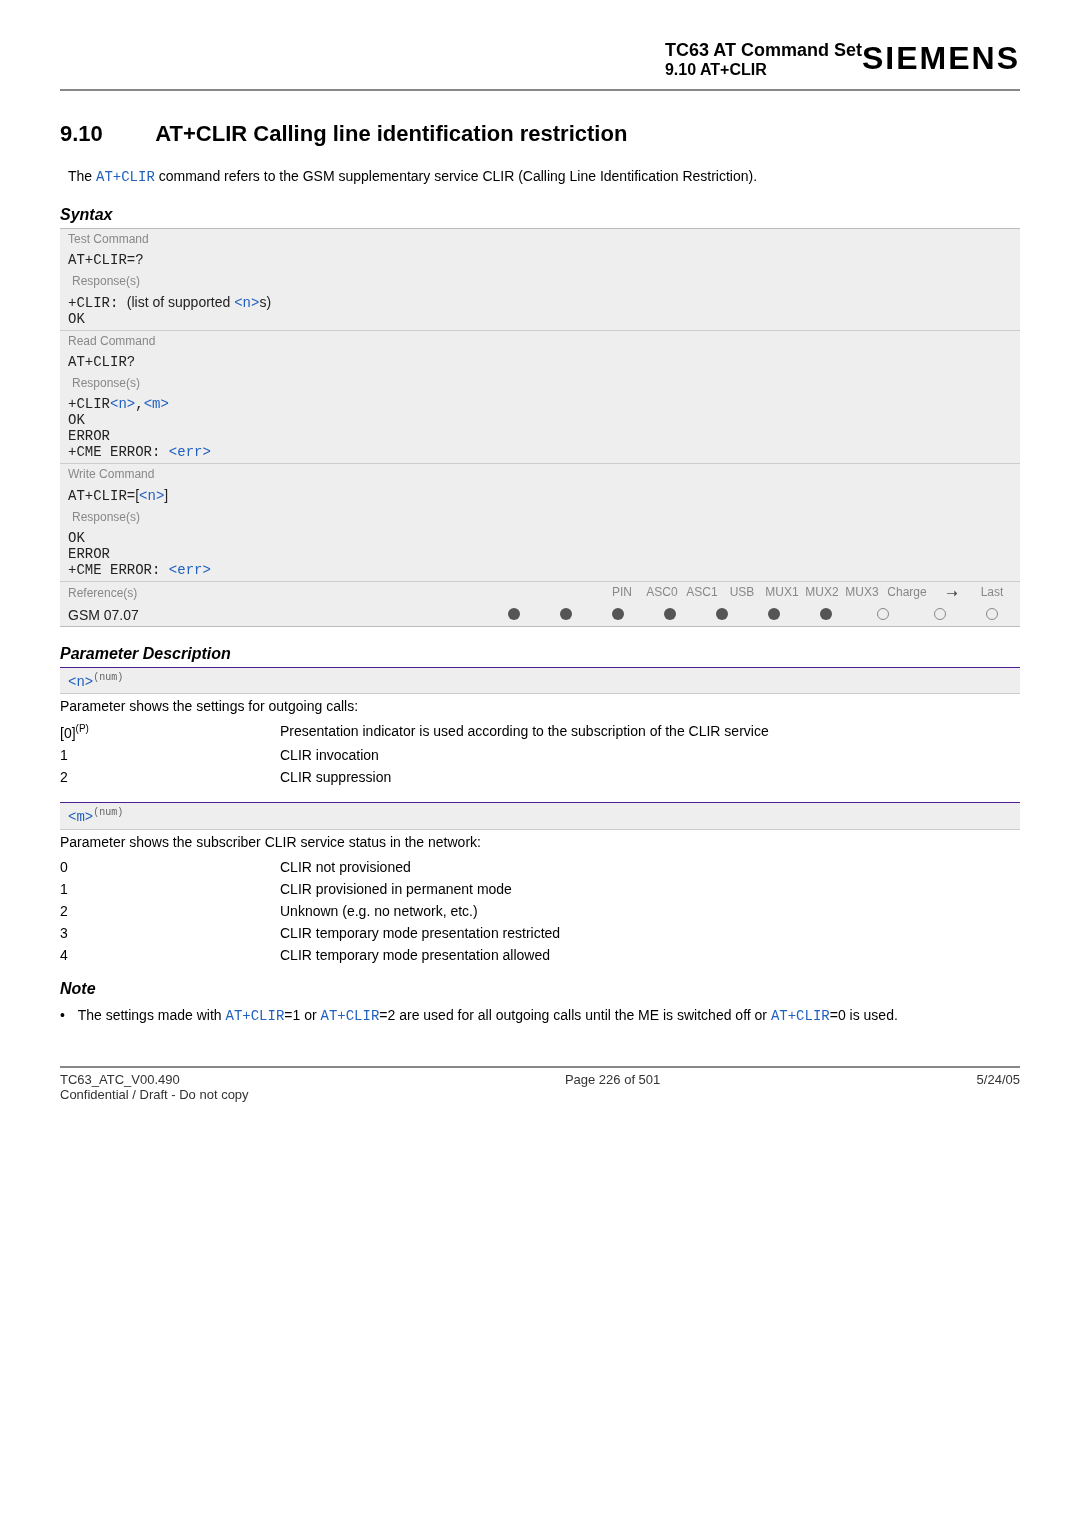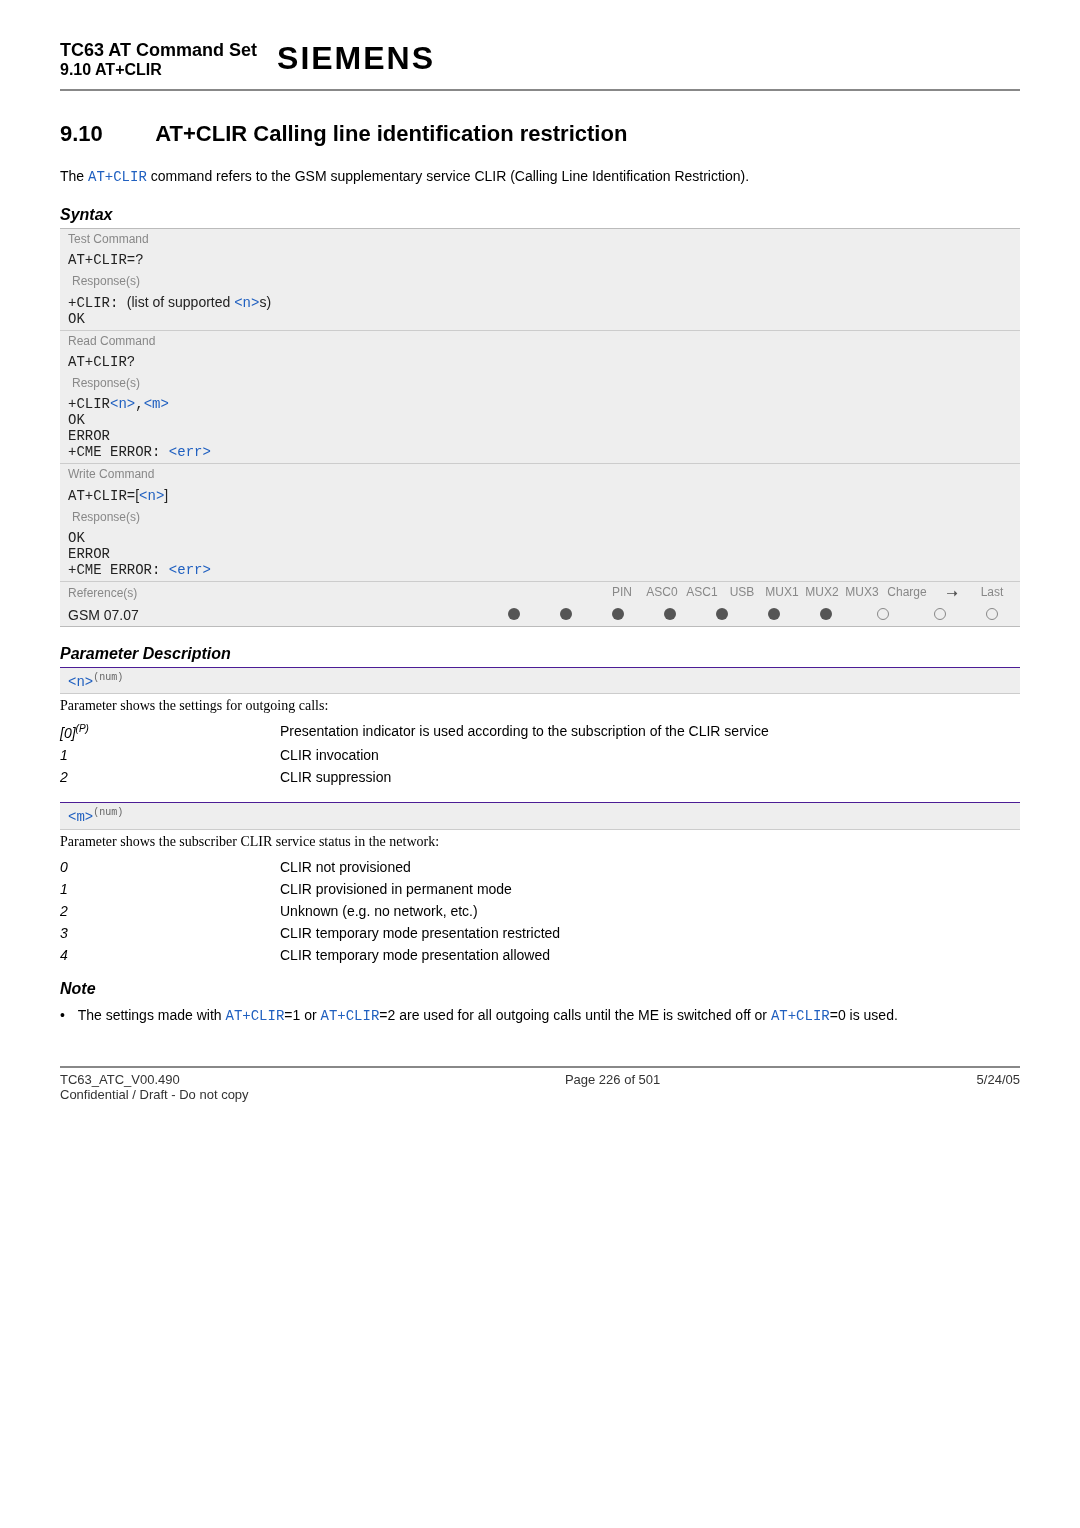--- a/index.html
+++ b/index.html
@@ -8,24 +8,23 @@
     font-size: 14px;
     color: #000;
     background: #fff;
     width: 1080px;
   }
   .page {
     padding: 40px 60px 30px 60px;
   }
   .header {
     display: flex;
-    justify-content: flex-start;
+    justify-content: flex-end;
     align-items: flex-start;
     padding-bottom: 6px;
-    gap: 20px;
   }
   .header-left .title {
     font-weight: bold;
     font-size: 18px;
   }
   .header-left .subtitle {
     font-weight: bold;
     font-size: 16px;
   }
   .brand {
@@ -42,21 +41,21 @@
   h2.section {
     font-size: 22px;
     font-weight: bold;
     margin: 0 0 20px 0;
   }
   h2.section .num {
     display: inline-block;
     width: 90px;
   }
   p.intro {
-    margin: 0 0 18px 0;
+    margin: 0 0 18px 8px;
     line-height: 1.4;
   }
   .syntax-heading, .pd-heading, .note-heading {
     font-weight: bold;
     font-style: italic;
     font-size: 16px;
     margin: 0 0 4px 0;
   }
   .cmdblock {
     border-top: 1px solid #bbb;
@@ -150,34 +149,32 @@
     padding: 4px 8px;
     font-family: "Courier New", monospace;
     font-size: 14px;
     color: #666;
     margin-bottom: 4px;
     border-top: 1px solid #4c1d95;
     border-bottom: 1px solid #ccc;
   }
   .param-desc {
     margin: 0 0 6px 0;
-    font-family: Liberation Serif, serif;
   }
   table.kv {
     border-collapse: collapse;
     width: 100%;
     margin-bottom: 14px;
   }
   table.kv td {
     padding: 3px 0;
     vertical-align: top;
   }
   table.kv td.k {
     width: 220px;
-    font-style: italic;
   }
   .note-body {
     margin: 8px 0 0 0;
     line-height: 1.4;
   }
   .note-body .bullet {
     display: inline-block;
     width: 14px;
   }
   .footer {

